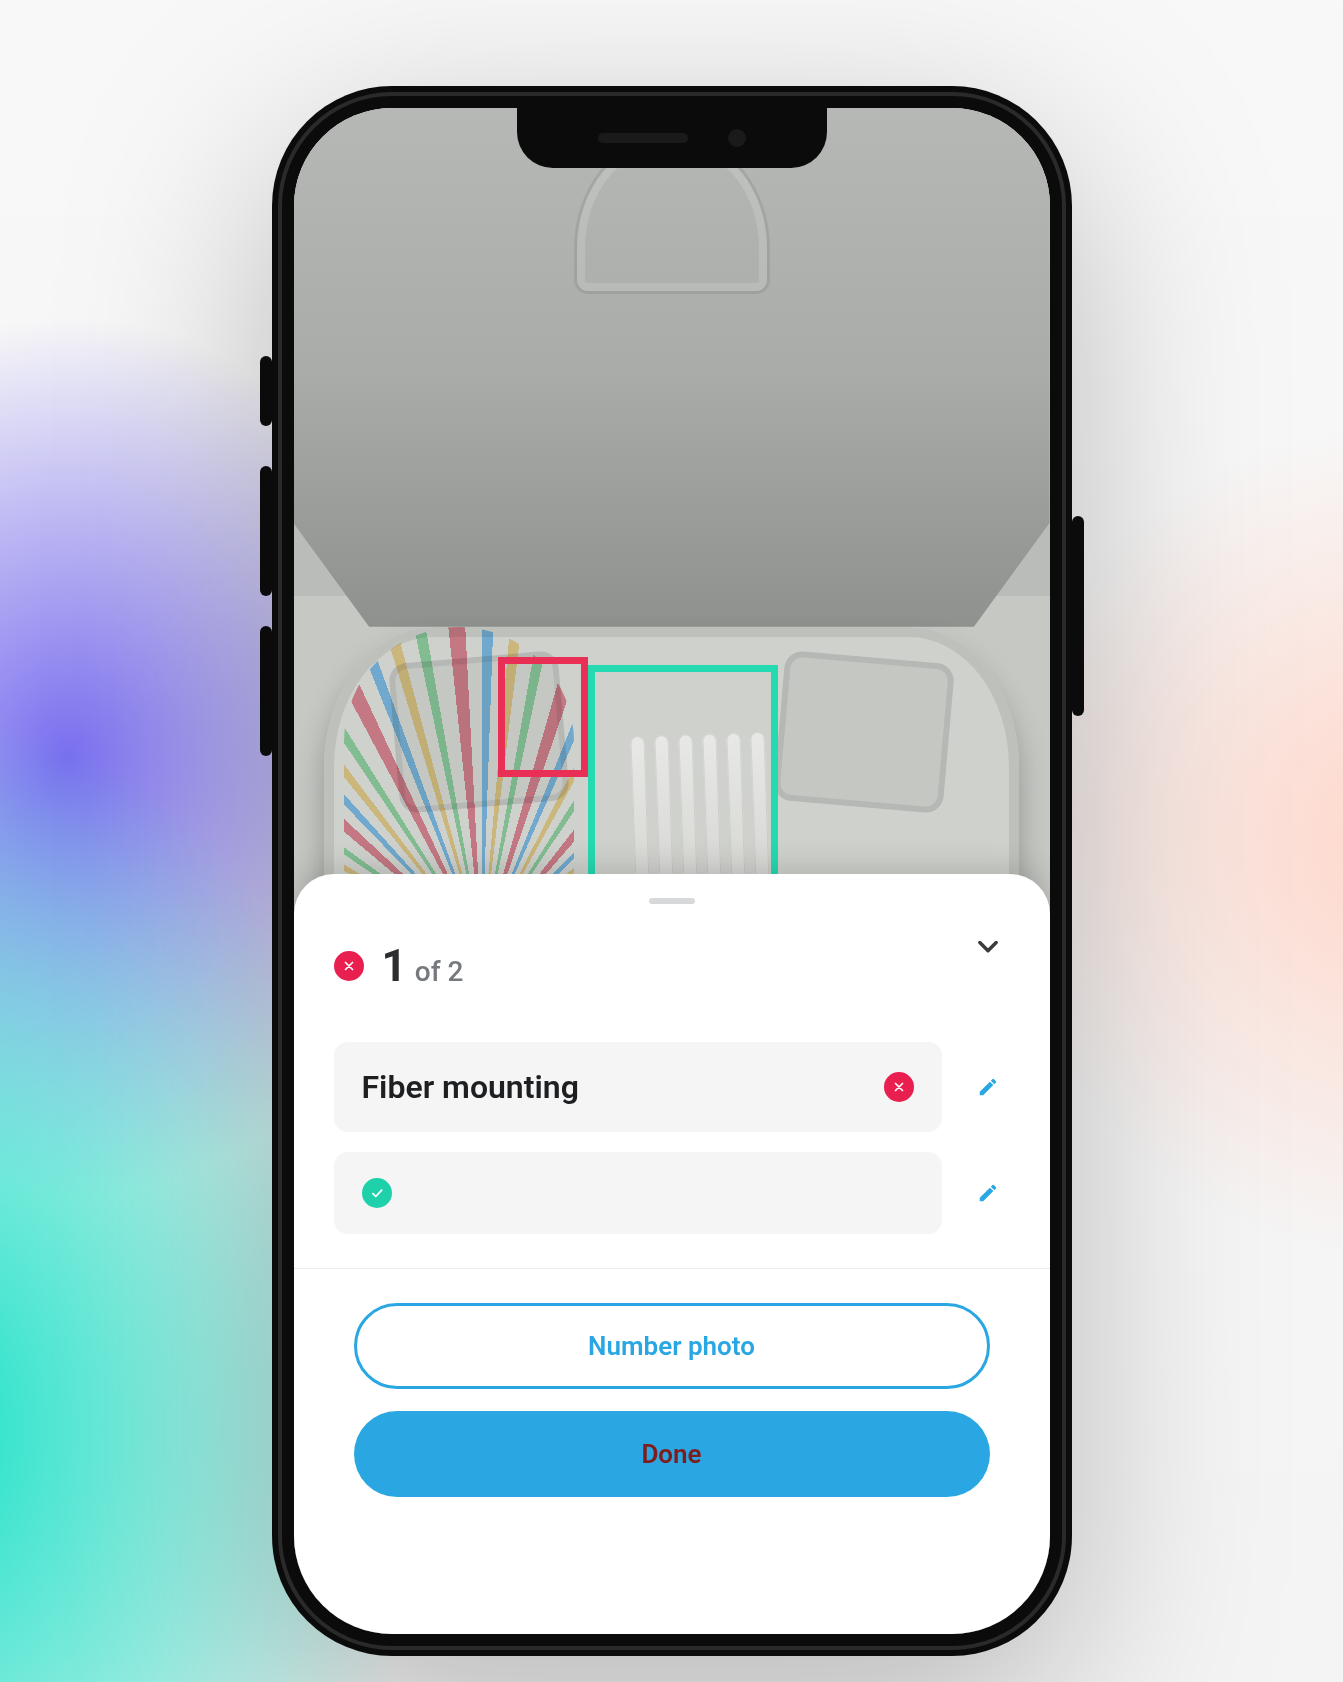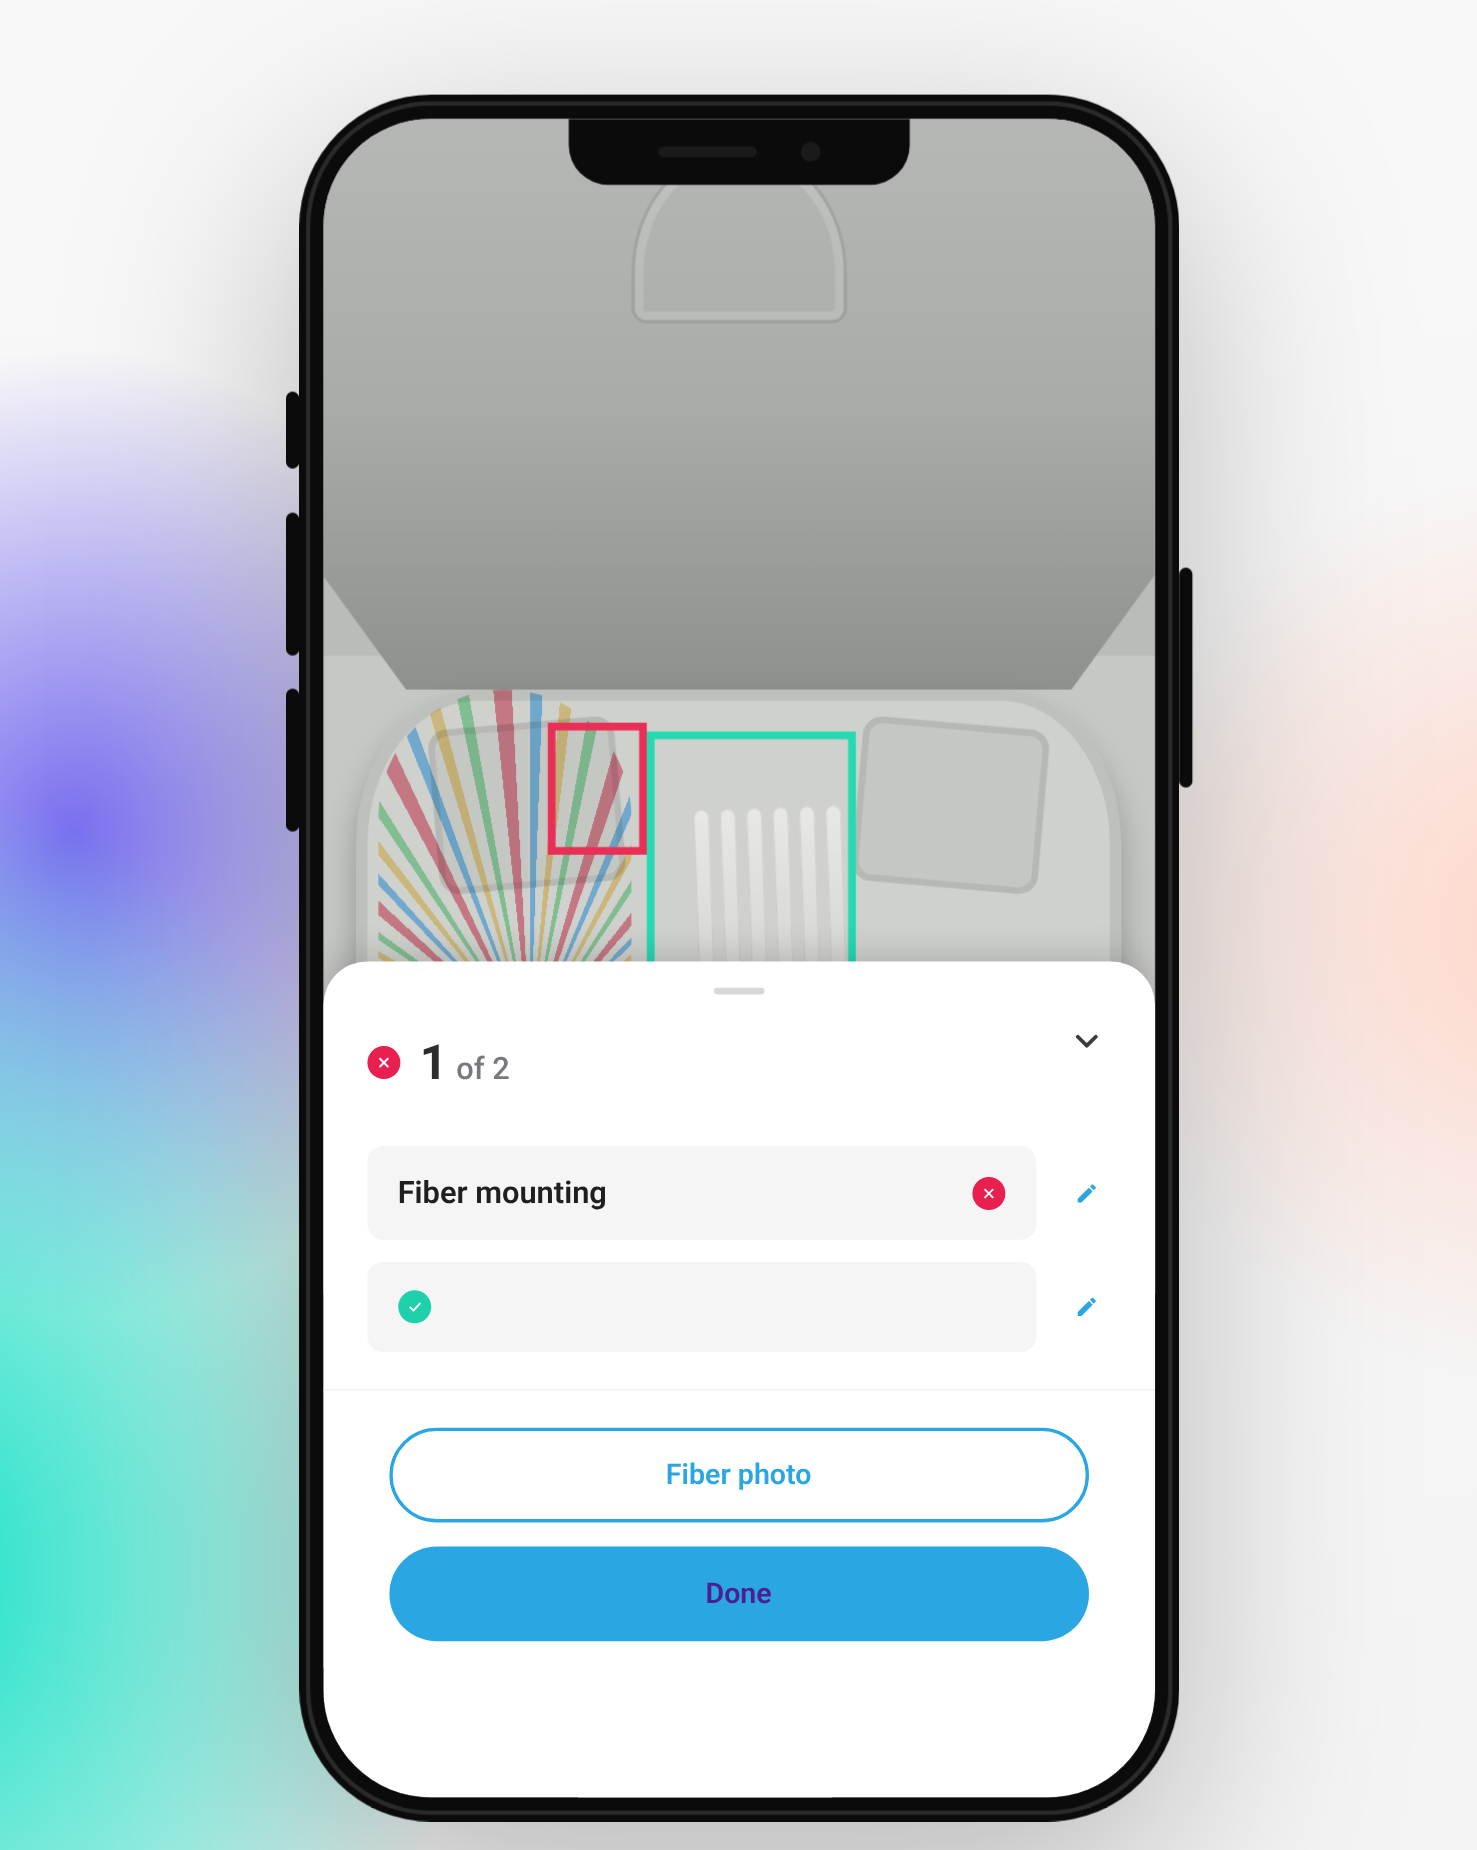--- a/index.html
+++ b/index.html
@@ -227,21 +227,21 @@
   }
   .item-row { display: flex; align-items: center; gap: 24px; }
   .card {
     flex: 1;
     background: #f5f5f6;
     border-radius: 14px;
     padding: 26px 28px;
     display: flex; align-items: center;
   }
   .card .texts { flex: 1; display: flex; flex-direction: column; gap: 8px; }
-  .card .title { font-size: 28px; font-weight: 600; color: #1d1f21; }
+  .card .title { font-size: 32px; font-weight: 600; color: #1d1f21; }
   .card .value { font-size: 22px; color: #9a9ea3; }
   .edit-btn {
     width: 44px; height: 44px; flex: none;
     display: flex; align-items: center; justify-content: center;
     color: #2aa7e2; cursor: pointer;
     border-radius: 10px;
   }
   .edit-btn svg { width: 22px; height: 22px; }
 
   .divider {
@@ -262,21 +262,21 @@
     cursor: pointer;
     user-select: none;
   }
   .btn.outline {
     border: 3px solid #2aa7e2;
     color: #2aa7e2;
     background: #fff;
   }
   .btn.solid {
     background: #2aa7e2;
-    color: #4c1d95;
+    color: #7f1d1d;
   }
 </style>
 </head>
 <body>
 
 <div class="phone-wrap">
   <div class="side-btn l1"></div>
   <div class="side-btn l2"></div>
   <div class="side-btn l3"></div>
   <div class="side-btn r1"></div>
@@ -365,21 +365,21 @@
               </svg>
             </div>
           </div>
 
         </div>
 
         <div class="divider"></div>
 
         <div class="actions">
           <div class="btn outline">
-            <span>Fiber photo</span>
+            <span>Number photo</span>
           </div>
           <div class="btn solid">
             <span>Done</span>
           </div>
         </div>
 
       </div>
 
     </div>
   </div>

